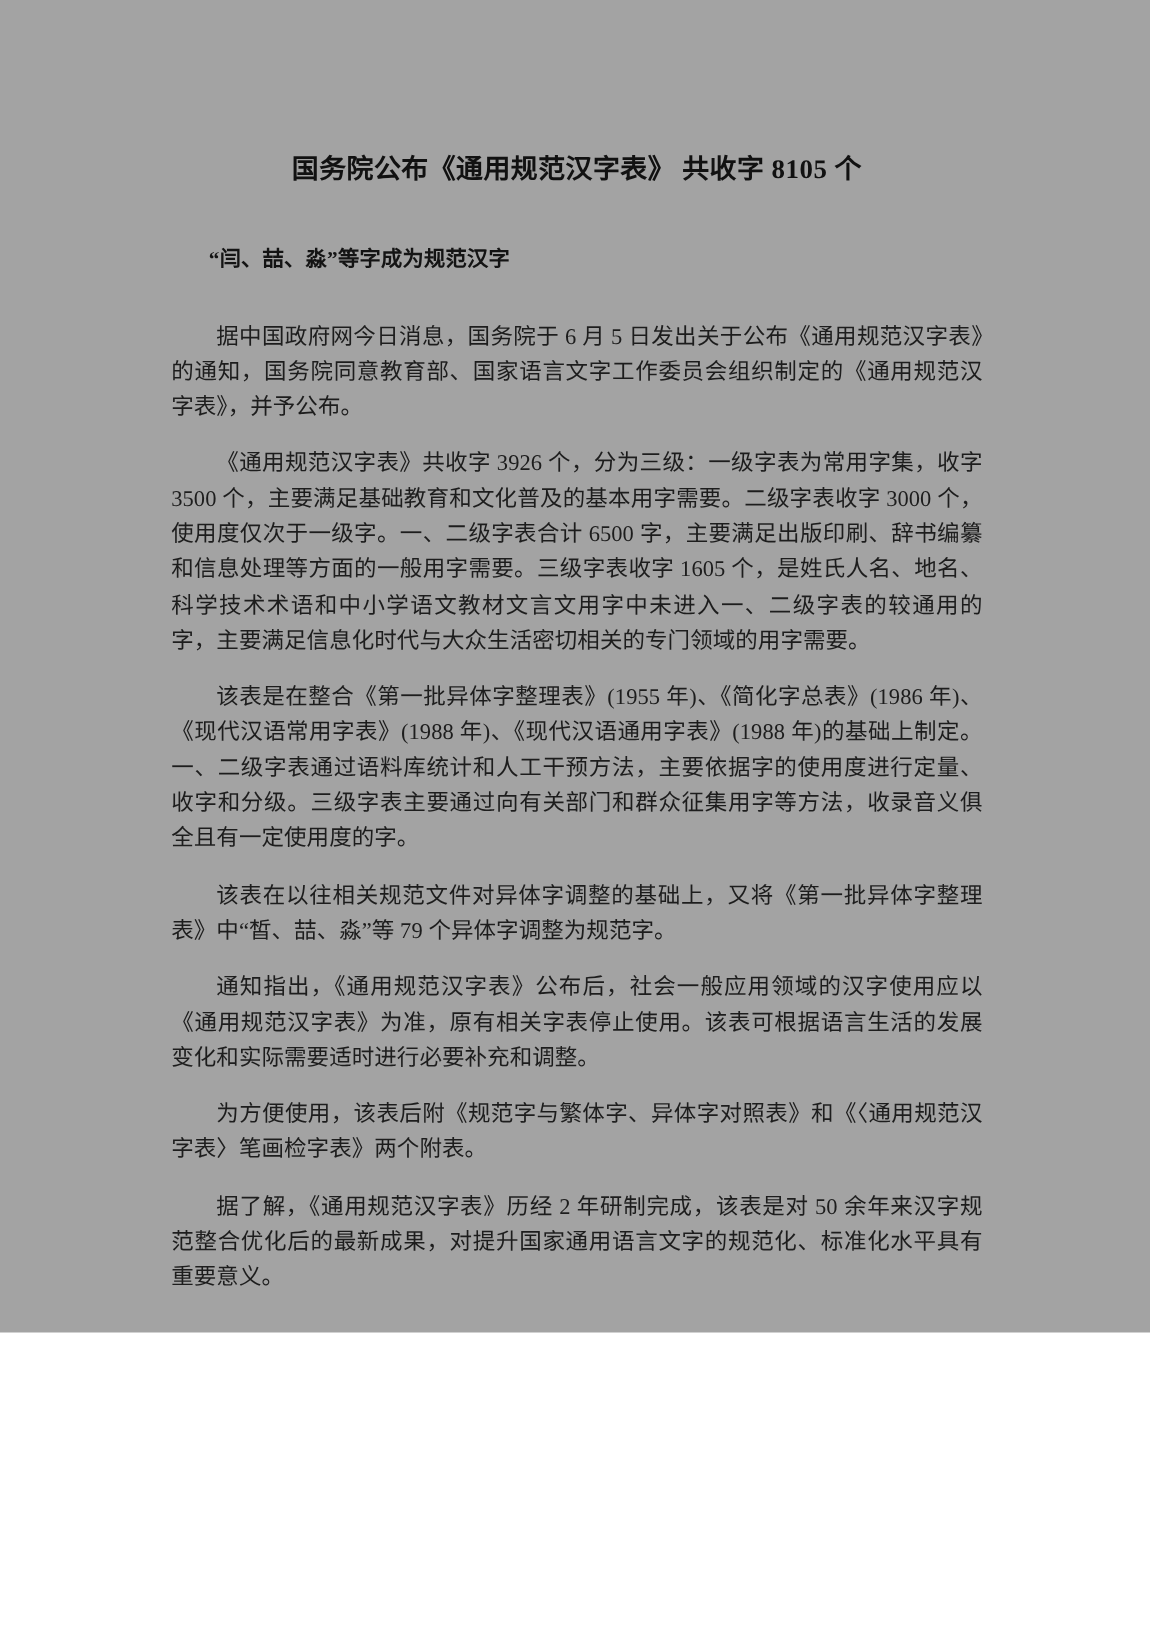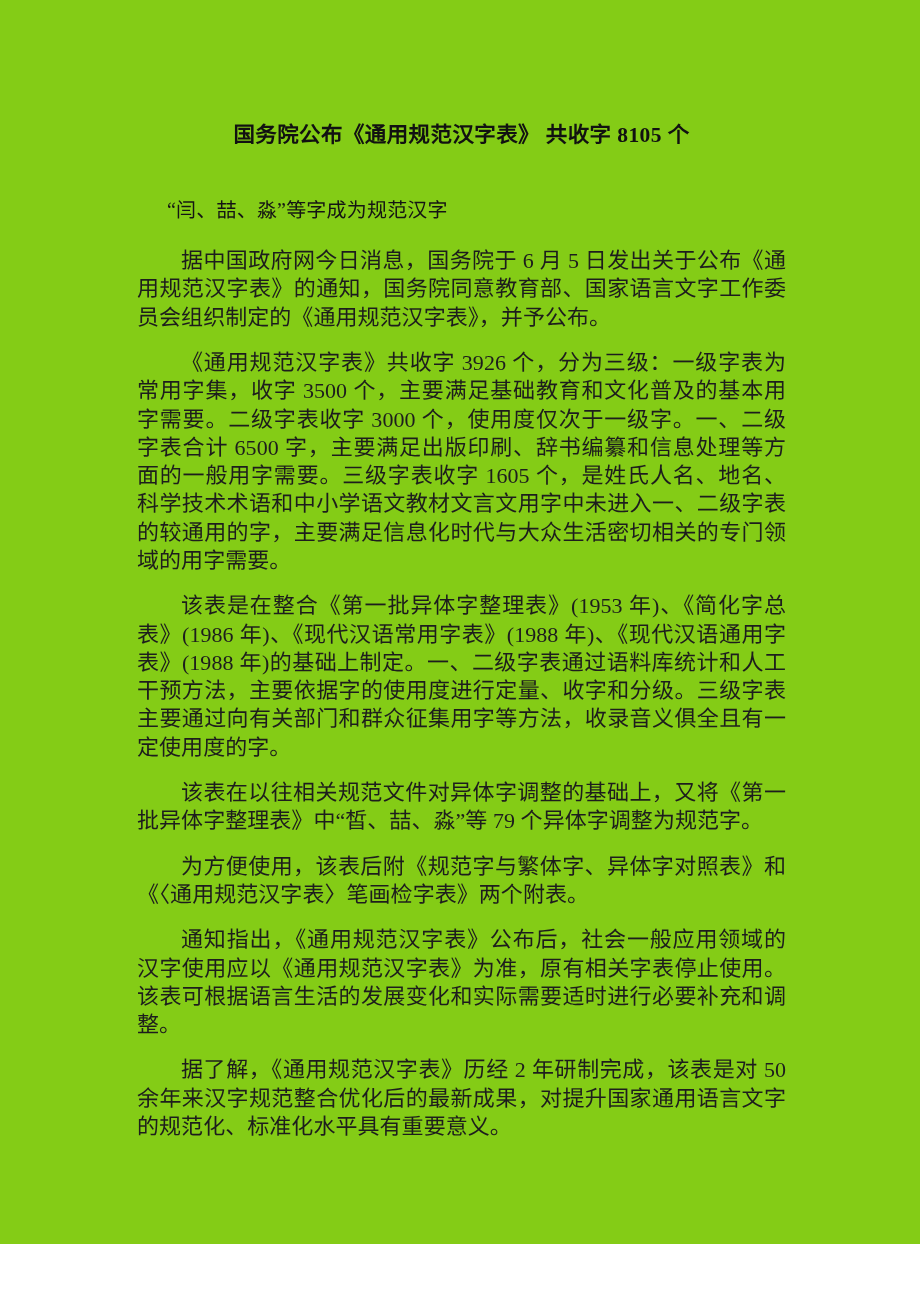--- a/index.html
+++ b/index.html
@@ -13,22 +13,22 @@
     height: 1302px;
     overflow: hidden;
     font-family: "Liberation Serif", "DejaVu Serif", serif;
     color: #1a1a1a;
     -webkit-font-smoothing: antialiased;
   }
 
   .page {
     box-sizing: border-box;
     width: 920px;
-    height: 1244px;
-    background: #84cc16;
+    height: 1066px;
+    background: #a3a3a3;
     padding: 0;
     position: relative;
   }
 
   .content {
     position: absolute;
     left: 137px;
     top: 0;
     width: 649px;
   }
@@ -38,38 +38,38 @@
     font-weight: bold;
     text-align: center;
     letter-spacing: 0.4px;
     margin: 0;
     padding-top: 121px;
     line-height: 1.35;
     color: #111111;
   }
 
   .doc-subtitle {
-    font-size: 20px;
-    font-weight: normal;
+    font-size: 17px;
+    font-weight: bold;
     margin: 0;
     padding-top: 45px;
     padding-left: 30px;
     line-height: 1.5;
     letter-spacing: 0.2px;
     color: #141414;
   }
 
   .body-block {
     padding-top: 22px;
   }
 
   p.para {
-    font-size: 22px;
+    font-size: 18px;
     line-height: 28.3px;
-    margin: 0 0 17px 0;
+    margin: 12px 0 17px 0;
     text-align: justify;
     text-justify: inter-ideograph;
     text-indent: 2em;
     letter-spacing: 0.05px;
     color: #1d1d1d;
     word-break: break-all;
   }
 
   p.para:last-child {
     margin-bottom: 0;
@@ -81,21 +81,21 @@
 <div class="page">
   <div class="content">
 
     <h1 class="doc-title">国务院公布《通用规范汉字表》 共收字 8105 个</h1>
 
     <h2 class="doc-subtitle">“闫、喆、淼”等字成为规范汉字</h2>
 
     <div class="body-block">
       <p class="para">据中国政府网今日消息，国务院于 6 月 5 日发出关于公布《通用规范汉字表》的通知，国务院同意教育部、国家语言文字工作委员会组织制定的《通用规范汉字表》，并予公布。</p>
       <p class="para">《通用规范汉字表》共收字 3926 个，分为三级：一级字表为常用字集，收字 3500 个，主要满足基础教育和文化普及的基本用字需要。二级字表收字 3000 个，使用度仅次于一级字。一、二级字表合计 6500 字，主要满足出版印刷、辞书编纂和信息处理等方面的一般用字需要。三级字表收字 1605 个，是姓氏人名、地名、科学技术术语和中小学语文教材文言文用字中未进入一、二级字表的较通用的字，主要满足信息化时代与大众生活密切相关的专门领域的用字需要。</p>
-      <p class="para">该表是在整合《第一批异体字整理表》(1953 年)、《简化字总表》(1986 年)、《现代汉语常用字表》(1988 年)、《现代汉语通用字表》(1988 年)的基础上制定。一、二级字表通过语料库统计和人工干预方法，主要依据字的使用度进行定量、收字和分级。三级字表主要通过向有关部门和群众征集用字等方法，收录音义俱全且有一定使用度的字。</p>
+      <p class="para">该表是在整合《第一批异体字整理表》(1955 年)、《简化字总表》(1986 年)、《现代汉语常用字表》(1988 年)、《现代汉语通用字表》(1988 年)的基础上制定。一、二级字表通过语料库统计和人工干预方法，主要依据字的使用度进行定量、收字和分级。三级字表主要通过向有关部门和群众征集用字等方法，收录音义俱全且有一定使用度的字。</p>
       <p class="para">该表在以往相关规范文件对异体字调整的基础上，又将《第一批异体字整理表》中“皙、喆、淼”等 79 个异体字调整为规范字。</p>
+      <p class="para">通知指出，《通用规范汉字表》公布后，社会一般应用领域的汉字使用应以《通用规范汉字表》为准，原有相关字表停止使用。该表可根据语言生活的发展变化和实际需要适时进行必要补充和调整。</p>
       <p class="para">为方便使用，该表后附《规范字与繁体字、异体字对照表》和《〈通用规范汉字表〉笔画检字表》两个附表。</p>
-      <p class="para">通知指出，《通用规范汉字表》公布后，社会一般应用领域的汉字使用应以《通用规范汉字表》为准，原有相关字表停止使用。该表可根据语言生活的发展变化和实际需要适时进行必要补充和调整。</p>
       <p class="para">据了解，《通用规范汉字表》历经 2 年研制完成，该表是对 50 余年来汉字规范整合优化后的最新成果，对提升国家通用语言文字的规范化、标准化水平具有重要意义。</p>
     </div>
 
   </div>
 </div>
 
 </body></html>

